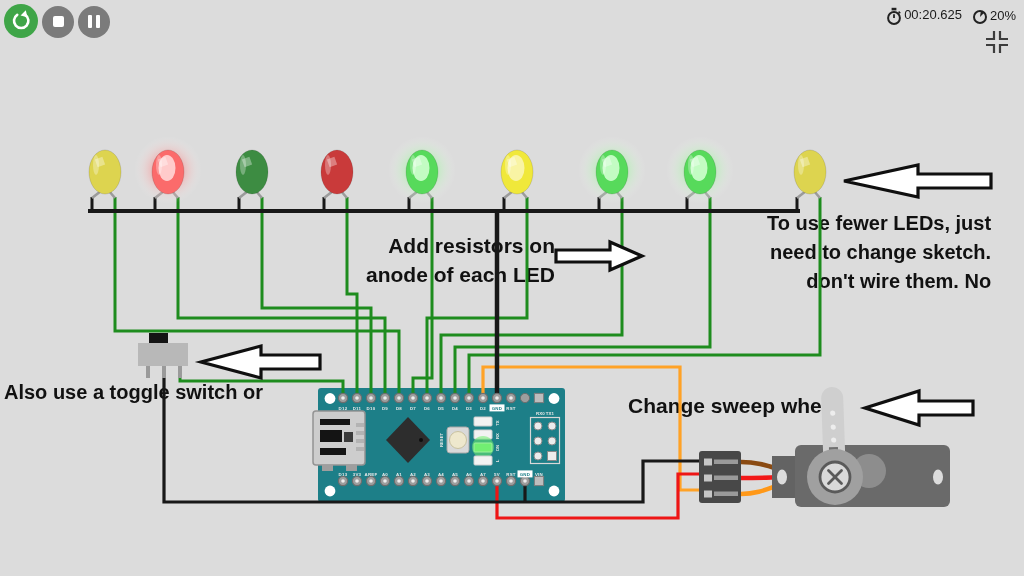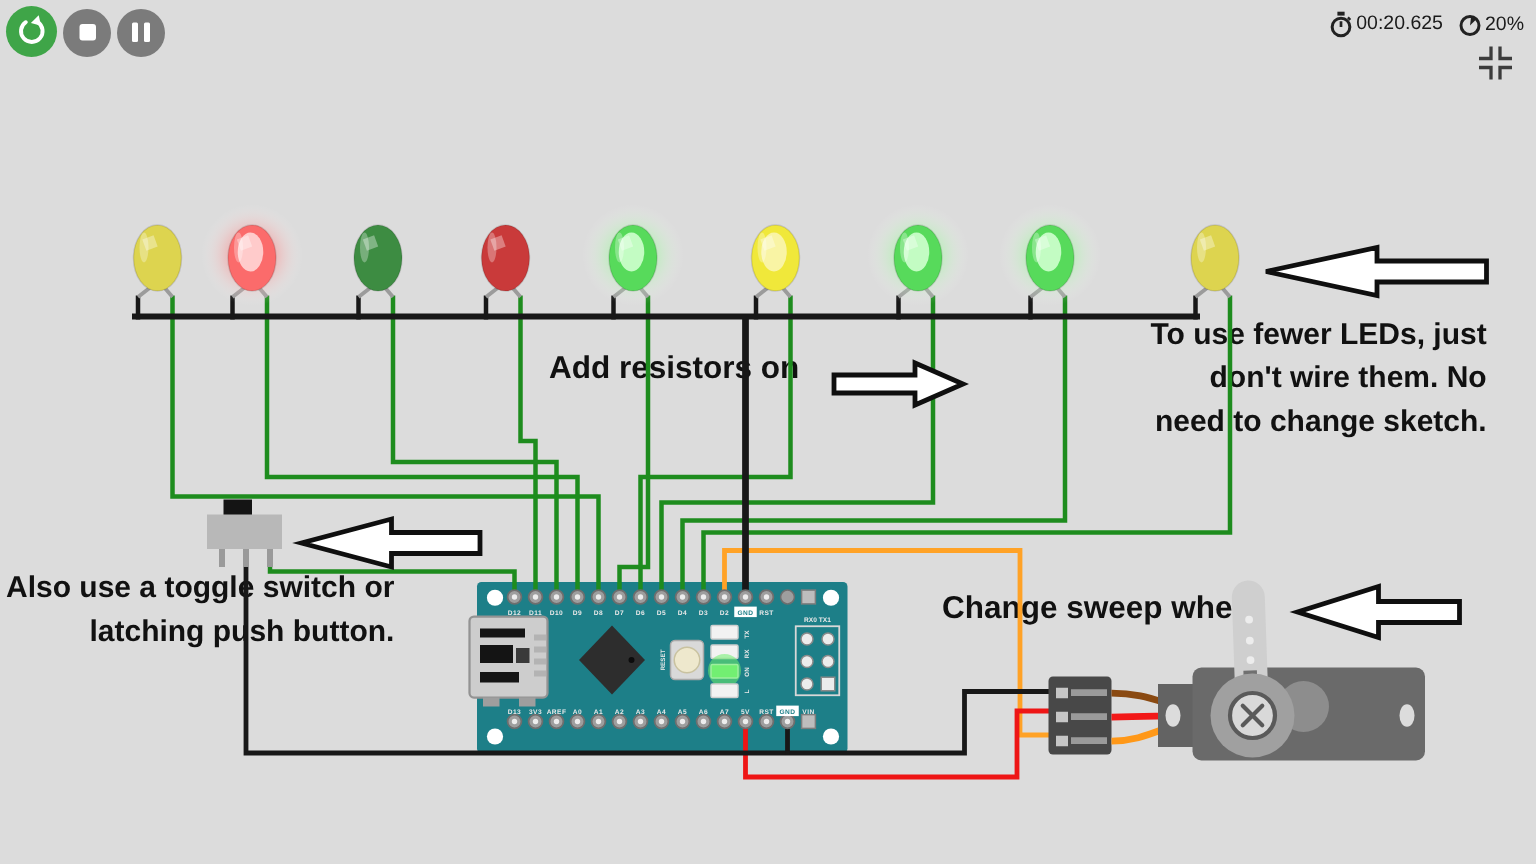--- a/index.html
+++ b/index.html
@@ -33,29 +33,29 @@
   .status{position:absolute;right:8px;top:7px;z-index:2;display:flex;gap:10px;
           align-items:center;font-size:13px;color:#1a1a1a;}
   .st-item{display:flex;align-items:flex-start;gap:2px;}
   .collapse{position:absolute;left:984px;top:29px;z-index:2;cursor:pointer;}
 </style>
 </head>
 <body>
 
 <div class="anno" id="anno-resistors">
   <div>Add resistors on</div>
+  <div>anode of each LED</div>
 </div>
 <div class="anno" id="anno-fewer">
   <div>To use fewer LEDs, just</div>
+  <div>need to change sketch.</div>
   <div>don't wire them. No</div>
-  <div>need to change sketch.</div>
 </div>
 <div class="anno" id="anno-switch">
   <div>Also use a toggle switch or</div>
-  <div>latching push button.</div>
 </div>
 <div class="anno" id="anno-sweep">
   <div>Change sweep where</div>
 </div>
 
 <svg id="circuit" width="1024" height="576" viewBox="0 0 1024 576">
   <defs id="dyn-defs">
       <radialGradient id="glow-yellow">
         <stop offset="0%" stop-color="rgba(255,240,70,0.7)"></stop>
         <stop offset="100%" stop-color="rgba(255,255,255,0)"></stop>

